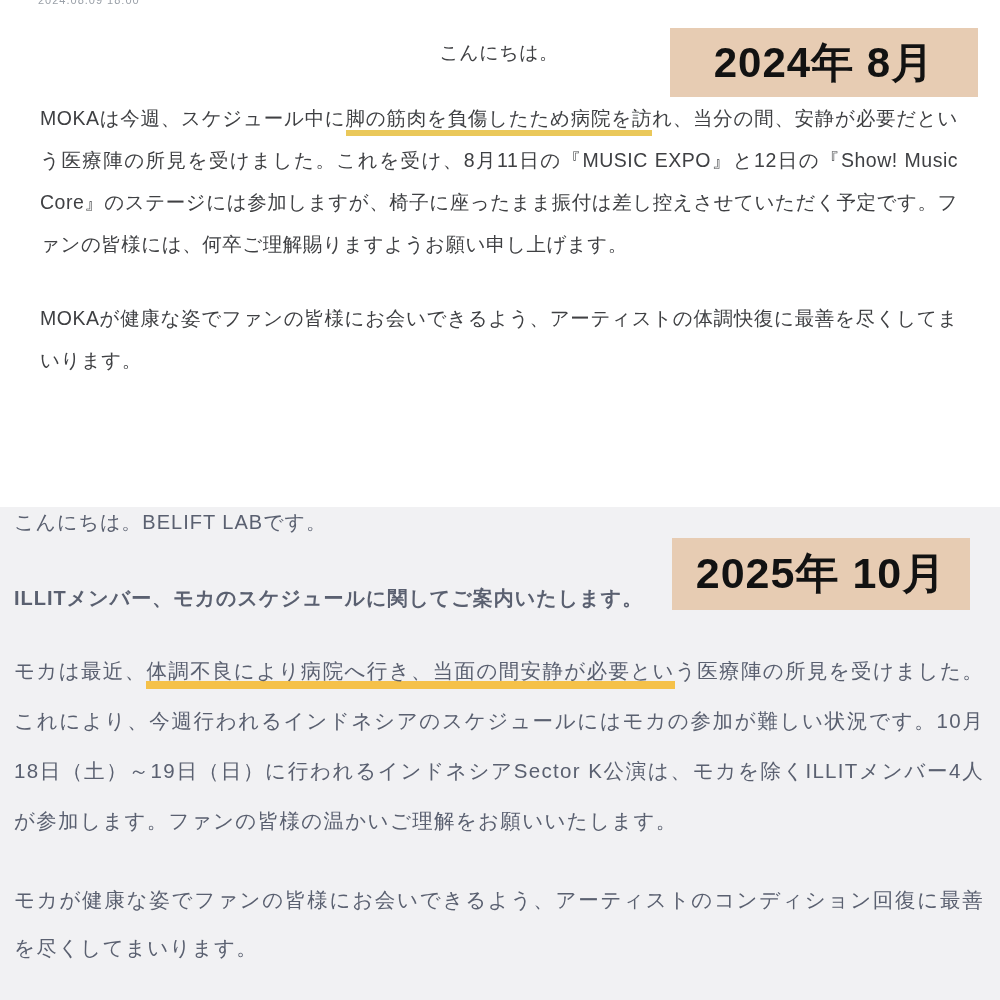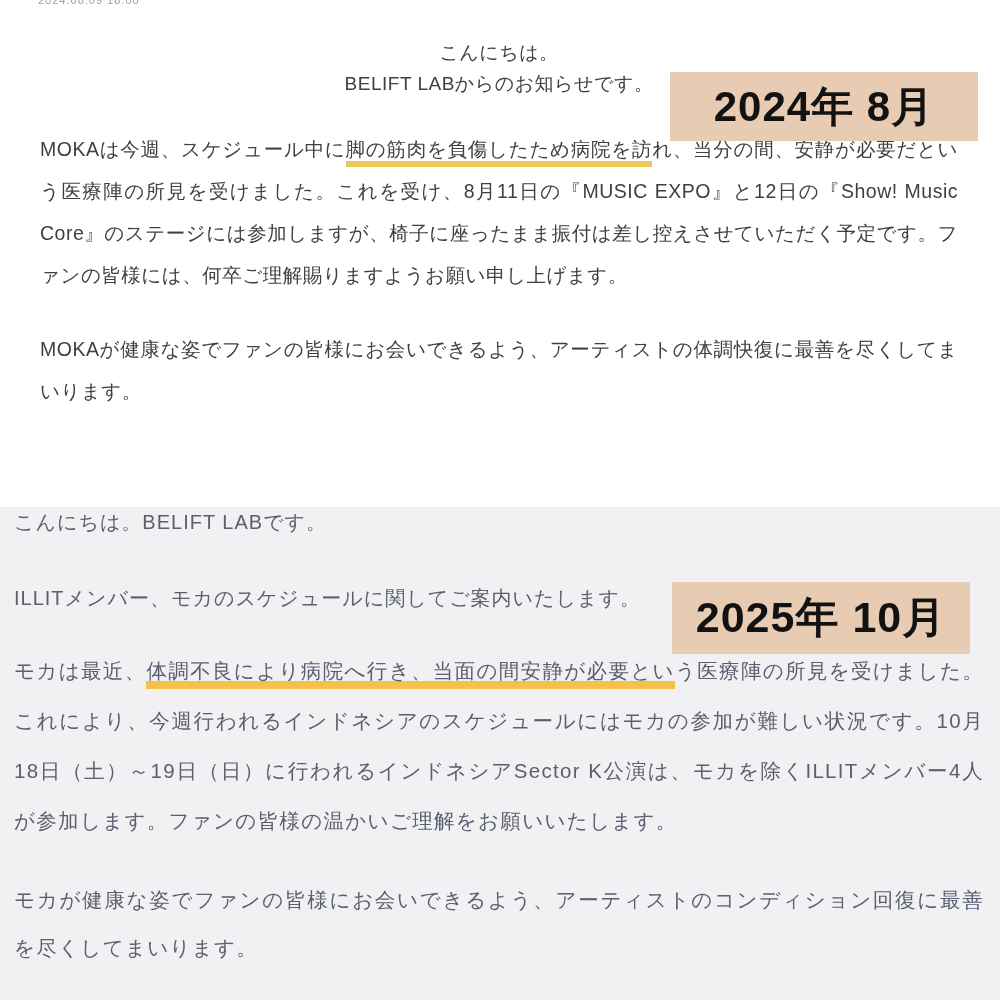--- a/index.html
+++ b/index.html
@@ -46,38 +46,37 @@
     background:var(--bottom-bg,#f1f1f3);
     color:var(--bottom-text,#5a6070);
     box-sizing:border-box;
     padding:0 16px 0 14px;
   }
   .doc-bottom .greeting-line{
     font-size:20px;line-height:30px;letter-spacing:1px;
   }
   .doc-bottom .intro{
     margin-top:46px;
-    font-size:20px;line-height:30px;letter-spacing:1px;
+    font-size:20px;line-height:30px;letter-spacing:1px;font-weight:bold;
   }
   .doc-bottom .para{
     margin:0;margin-top:33px;
     font-size:20.5px;line-height:50px;letter-spacing:1.3px;
     text-align:justify;
   }
   .doc-bottom .para.closing{margin-top:30px;line-height:48px;}
   
   .badge{
     position:absolute;
     background:var(--badge-bg,#e7ccb3);
     color:#121212;
     font-weight:700;
     display:flex;align-items:center;justify-content:center;
     font-size:42px;letter-spacing:1px;
     font-family:"Liberation Sans","DejaVu Sans",sans-serif;
-    margin-top:44px;
   }
   .badge-top{left:670px;top:28px;width:308px;height:69px;}
   .badge-bottom{left:672px;top:538px;width:298px;height:72px;font-size:43px;}
   
   .hl{
     padding-bottom:7px;
     -webkit-box-decoration-break:clone;box-decoration-break:clone;
   }
   .hl-top{
     background-image:linear-gradient(var(--highlight-top,#eac85a),var(--highlight-top,#eac85a));
@@ -91,21 +90,20 @@
 </head>
 <body>
 
 <div class="page">
 
   <section class="doc doc-top">
     <div class="timestamp">2024.08.09 18:00</div>
 
     <div class="greeting-block">
       <div class="greeting-line">こんにちは。</div>
-      <div class="greeting-line">BELIFT LABからのお知らせです。</div>
     </div>
 
 
     <p class="para"><span>MOKAは今週、スケジュール中に</span><span class="hl hl-top">脚の筋肉を負傷したため病院を訪</span><span>れ、当分の間、安静が必要だという医療陣の所見を受けました。これを受け、8月11日の『MUSIC EXPO』と12日の『Show! Music Core』のステージには参加しますが、椅子に座ったまま振付は差し控えさせていただく予定です。ファンの皆様には、何卒ご理解賜りますようお願い申し上げます。</span></p>
 
 
     <p class="para closing">MOKAが健康な姿でファンの皆様にお会いできるよう、アーティストの体調快復に最善を尽くしてまいります。</p>
   </section>
 
   <section class="doc doc-bottom">

